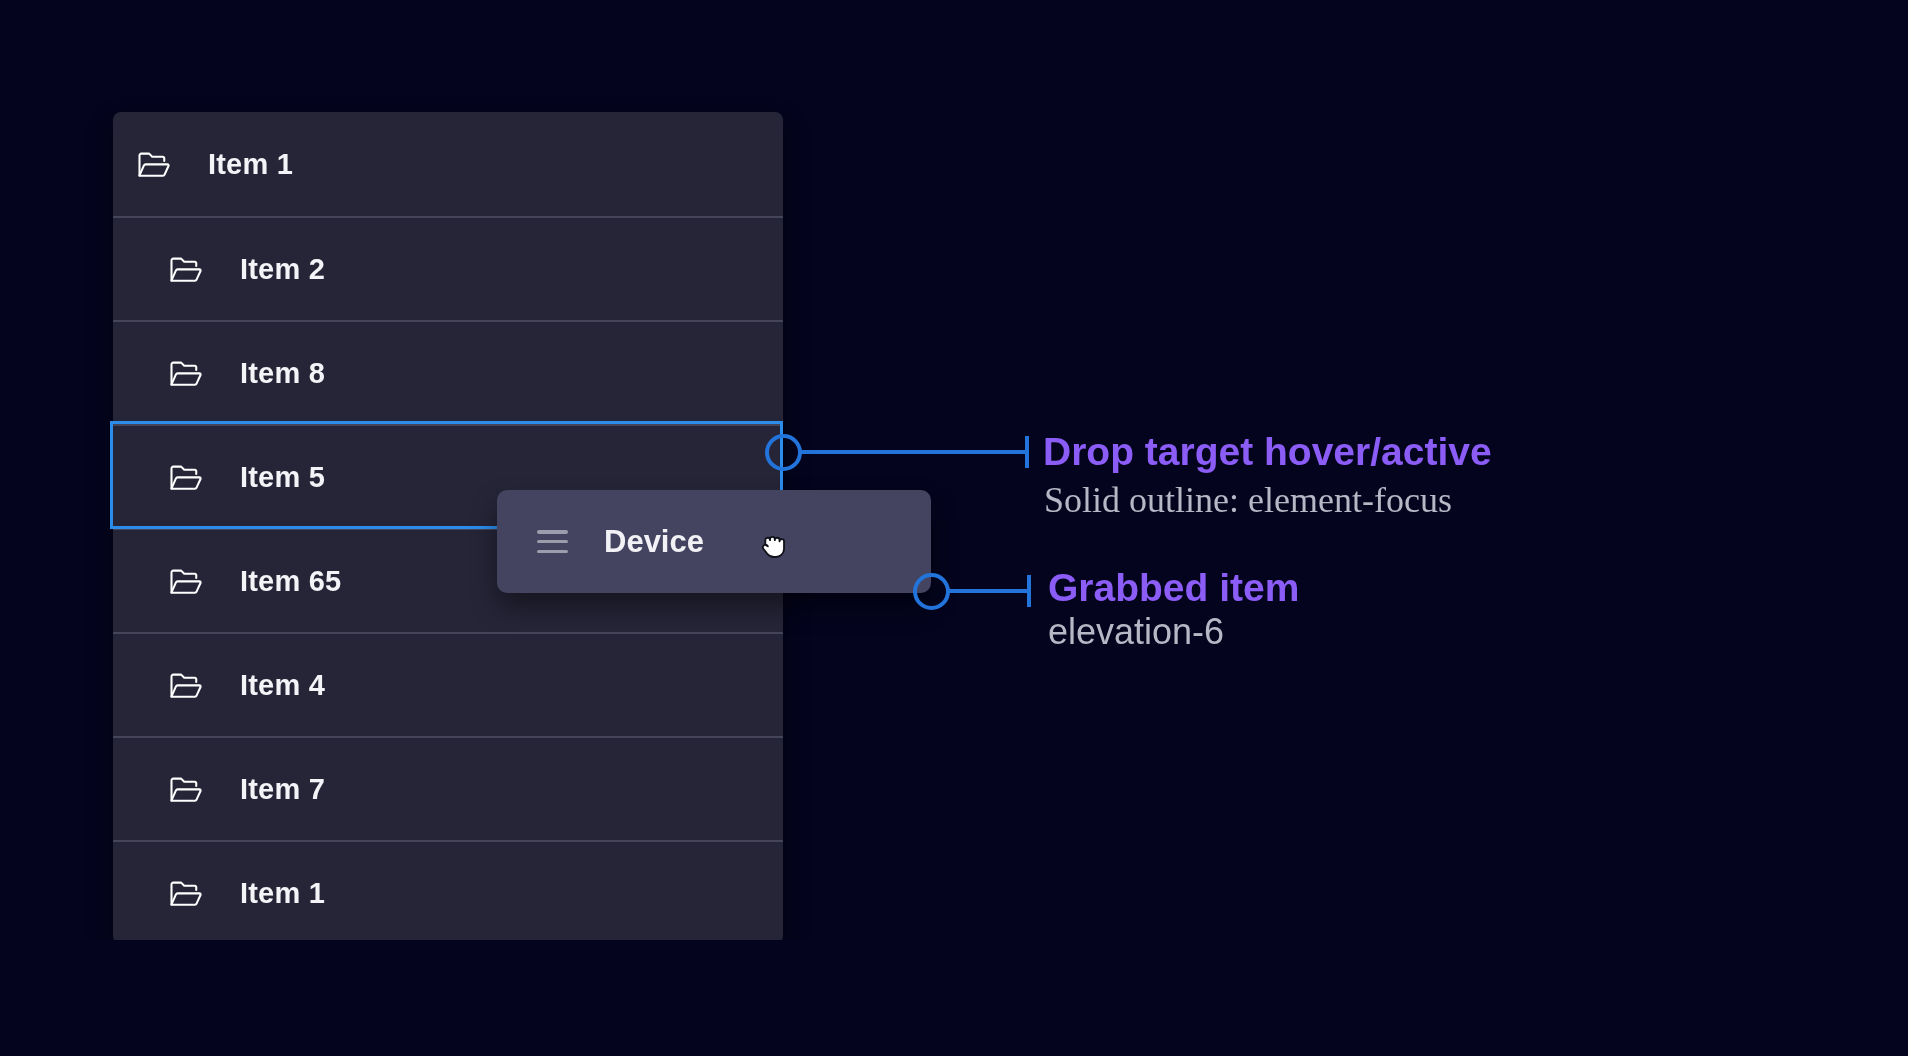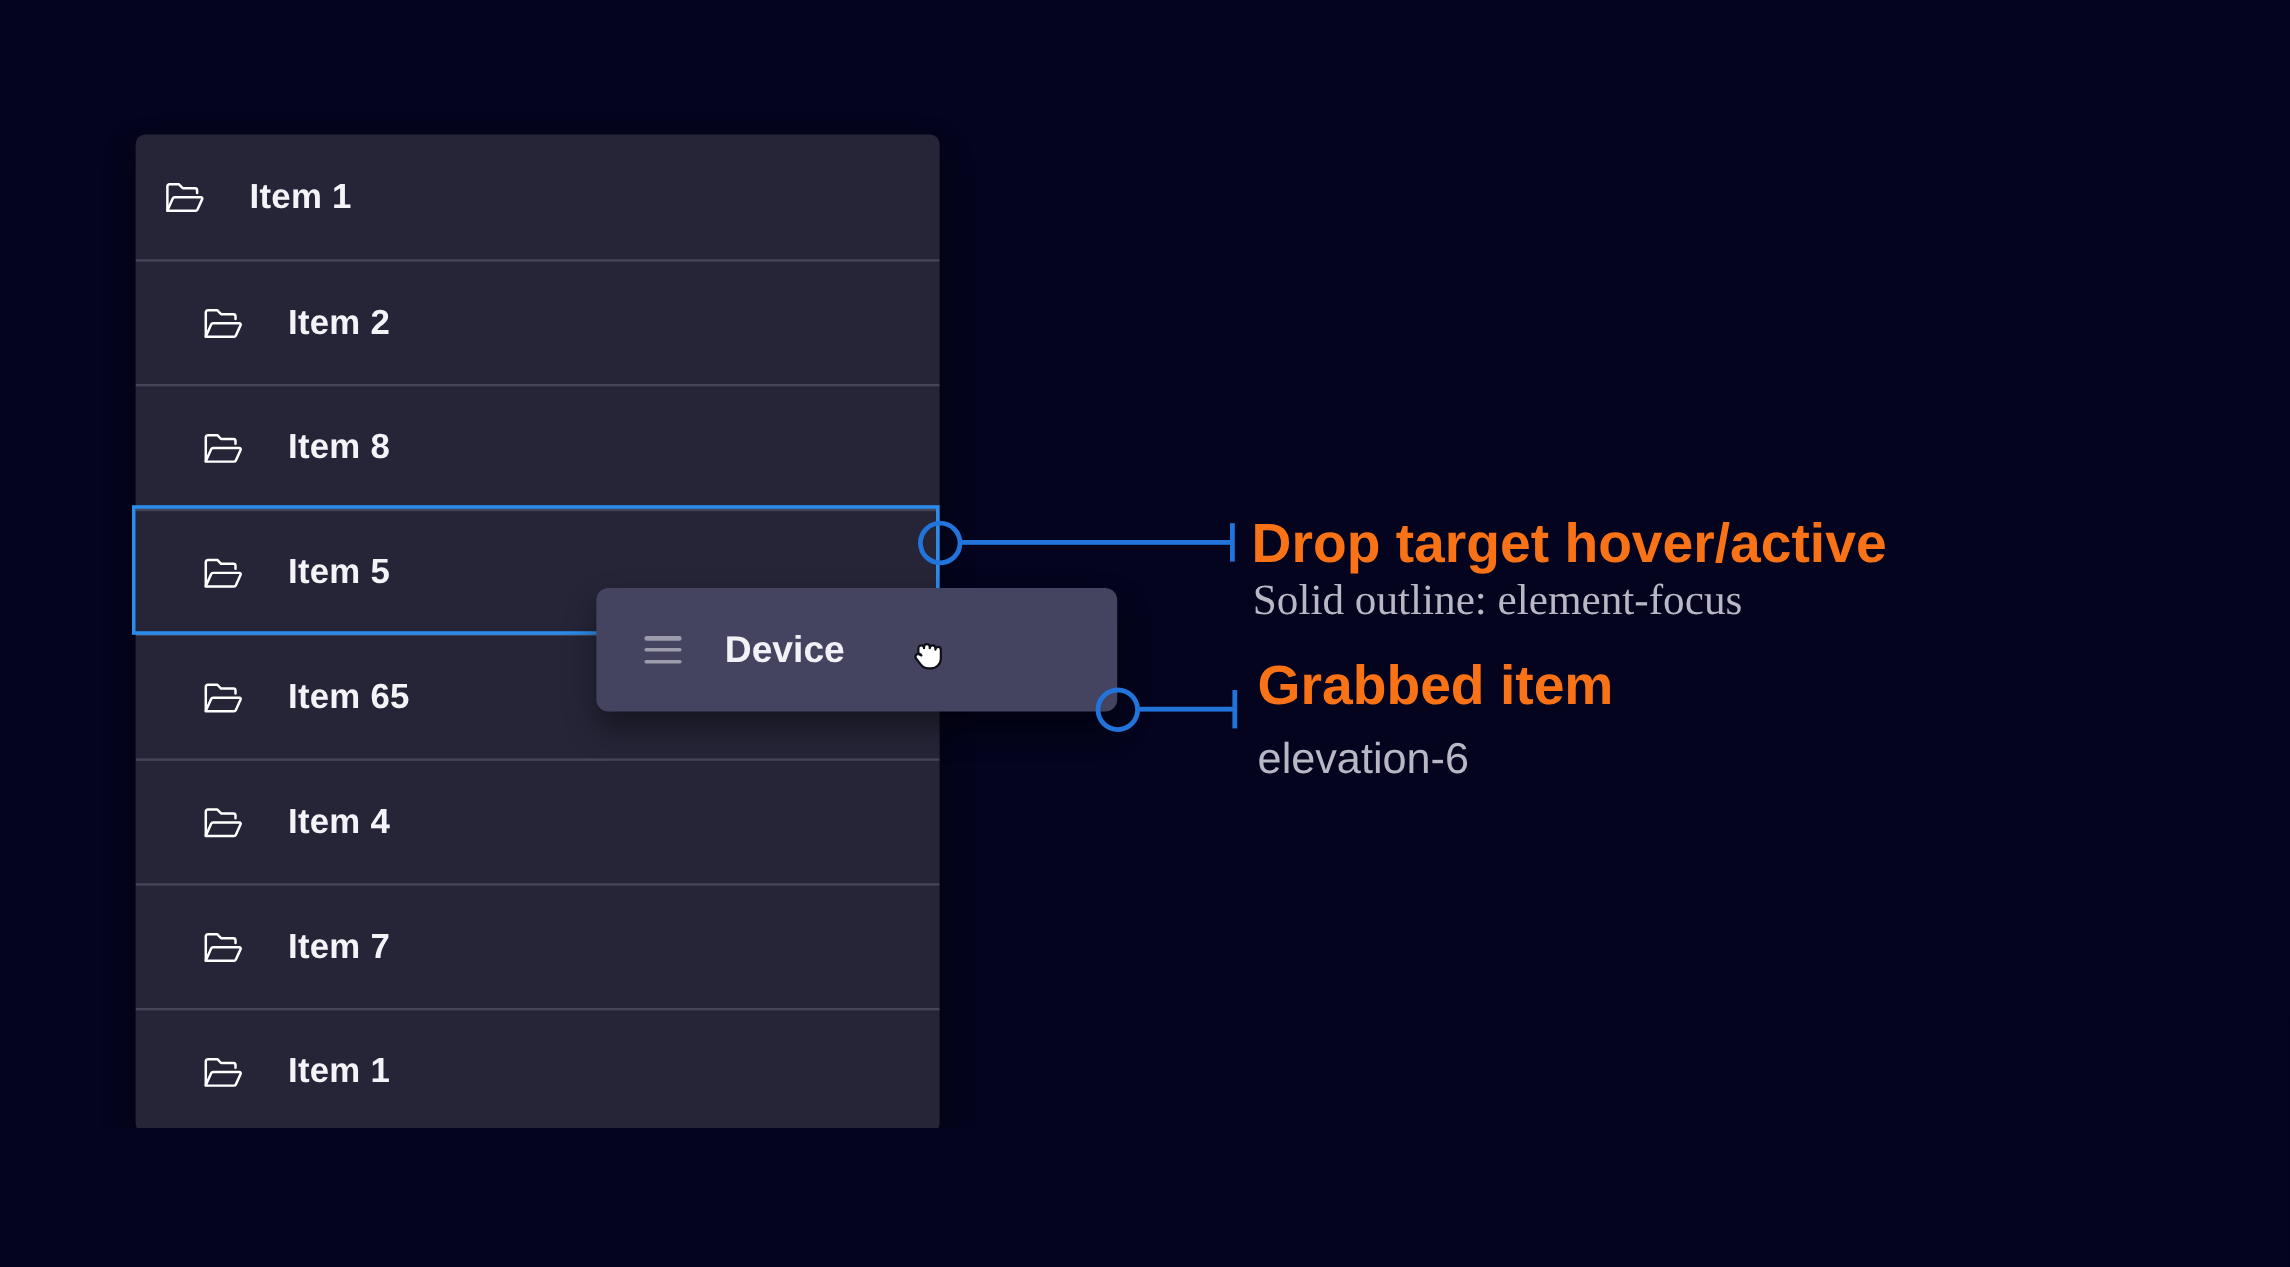--- a/index.html
+++ b/index.html
@@ -42,21 +42,21 @@
   .cardlabel{margin-left:36px;font-size:31px;font-weight:bold;color:#f1f1f6;white-space:nowrap;}
   .grab-cursor{position:absolute;left:258px;top:38px;}
   
   .c-circle{
     position:absolute;width:29px;height:29px;border-radius:50%;
     border:4px solid #2273da;background:transparent;
   }
   .c-line{position:absolute;height:4px;background:#2273da;}
   .c-tick{position:absolute;width:4px;height:32px;background:#2273da;}
   
-  .a-title{position:absolute;font-size:46px;font-weight:bold;color:#f97316;line-height:38px;white-space:nowrap;}
+  .a-title{position:absolute;font-size:39px;font-weight:bold;color:#8b5cf6;line-height:38px;white-space:nowrap;}
   .a-sub{position:absolute;font-size:36px;font-weight:normal;color:#b7b7c6;line-height:38px;white-space:nowrap;}
 </style>
 </head>
 <body>
 
 <div class="stage">
 
   <div class="list">
     <div class="row">
       <svg class="foldericon" width="36" height="29" viewBox="0 0 34 28" fill="none" stroke="#ffffff" stroke-width="2" stroke-linejoin="round" stroke-linecap="round">
@@ -132,16 +132,16 @@
 
   <div class="c-circle" style="left:765px;top:434px;"></div>
   <div class="c-line" style="left:801px;top:450px;width:225px;"></div>
   <div class="c-tick" style="left:1025px;top:436px;"></div>
   <div class="a-title" style="left:1043px;top:433px;">Drop target hover/active</div>
   <div class="a-sub" style="left:1044px;top:481px;font-family:Liberation Serif, serif;">Solid outline: element-focus</div>
 
   <div class="c-circle" style="left:913px;top:573px;"></div>
   <div class="c-line" style="left:949px;top:589px;width:79px;"></div>
   <div class="c-tick" style="left:1027px;top:575px;"></div>
-  <div class="a-title" style="left:1048px;top:552px;">Grabbed item</div>
+  <div class="a-title" style="left:1048px;top:569px;">Grabbed item</div>
   <div class="a-sub" style="left:1048px;top:613px;">elevation-6</div>
 
 </div>
 
 </body></html>

